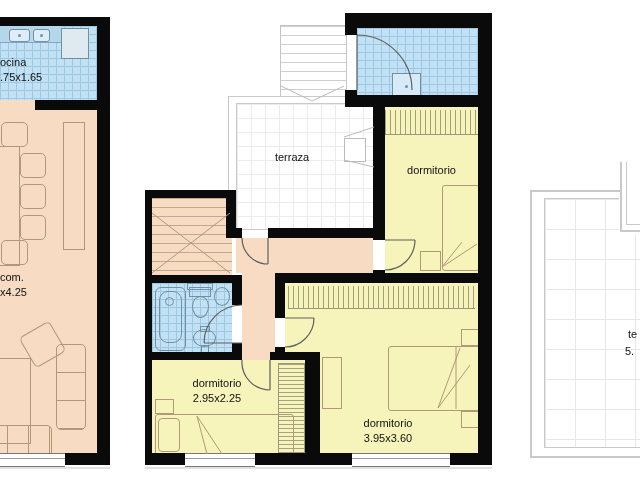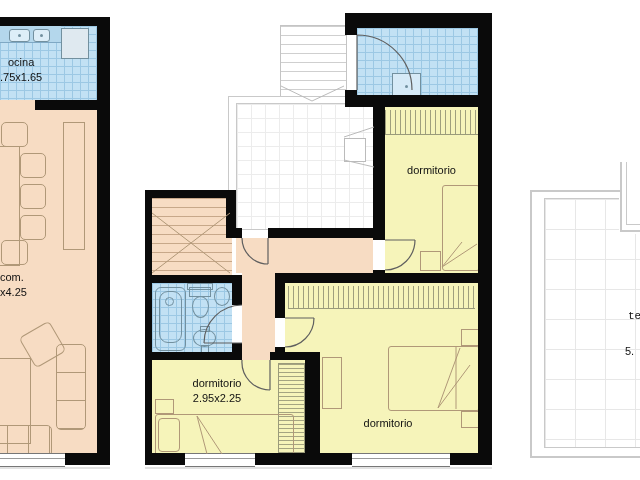--- a/index.html
+++ b/index.html
@@ -70,21 +70,21 @@
     <div class="furn round" style="left:-14px;top:425px;width:64px;height:30px;background-image:repeating-linear-gradient(to right,transparent 0 20px,var(--furniture-line,#b09878) 20px 21px);"></div>
     <div class="furn" style="left:-22px;top:358px;width:51px;height:84px;"></div>
 
     <div class="w" style="left:0;top:17px;width:97px;height:9px;"></div>
     <div class="w" style="left:97px;top:17px;width:13px;height:448px;"></div>
     <div class="w" style="left:35px;top:100px;width:62px;height:10px;"></div>
     <div class="w" style="left:65px;top:453px;width:45px;height:12px;"></div>
     <div class="window" style="left:0;top:453px;width:65px;height:12px;"></div>
     <div class="sill" style="left:0;top:467px;width:110px;height:2px;"></div>
 
-    <div class="label la" style="left:0;top:55px;text-align:center;">
+    <div class="label la" style="left:0;top:55px;">
       <div>ocina</div>
       <div>.75x1.65</div>
     </div>
     <div class="label la" style="left:0;top:270px;">
       <div>com.</div>
       <div>x4.25</div>
     </div>
   </div>
 
   <div>
@@ -154,44 +154,46 @@
     <div class="w" style="left:255px;top:453px;width:97px;height:12px;"></div>
     <div class="w" style="left:450px;top:453px;width:42px;height:12px;"></div>
 
     <div class="window" style="left:185px;top:453px;width:70px;height:12px;"></div>
     <div class="window" style="left:352px;top:453px;width:98px;height:12px;"></div>
     <div class="sill" style="left:145px;top:467px;width:347px;height:2px;"></div>
 
     <div class="label" style="left:375px;top:35px;width:116px;">
     </div>
     <div class="label" style="left:238px;top:150px;width:108px;">
+      <div>terraza</div>
     </div>
     <div class="label" style="left:385px;top:163px;width:93px;">
       <div>dormitorio</div>
     </div>
     <div class="label" style="left:158px;top:376px;width:118px;">
       <div>dormitorio</div>
       <div>2.95x2.25</div>
     </div>
     <div class="label" style="left:328px;top:416px;width:120px;">
       <div>dormitorio</div>
+      <div>3.95x3.60</div>
     </div>
   </div>
 
   <div>
     <div class="tgrid2" style="left:544px;top:198px;width:96px;height:248px;"></div>
     <div class="abs" style="left:619px;top:194px;width:21px;height:40px;background:#fff;"></div>
     <div class="oline" style="left:530px;top:190px;width:2px;height:268px;"></div>
     <div class="oline" style="left:530px;top:190px;width:92px;height:2px;"></div>
     <div class="oline" style="left:530px;top:456px;width:110px;height:2px;"></div>
     <div class="oline" style="left:620px;top:162px;width:2px;height:70px;"></div>
     <div class="oline" style="left:620px;top:230px;width:20px;height:2px;"></div>
     <div class="oline" style="left:626px;top:162px;width:1px;height:62px;"></div>
     <div class="oline" style="left:626px;top:224px;width:14px;height:1px;"></div>
-    <div class="label la" style="left:628px;top:309px;font-family:Liberation Mono, monospace;">
+    <div class="label la" style="left:628px;top:327px;">
       <div>te</div>
     </div>
     <div class="label la" style="left:625px;top:344px;">
       <div>5.</div>
     </div>
   </div>
 
   <svg width="640" height="480" viewBox="0 0 640 480">
     <g fill="none" stroke="#5f5f5f" stroke-width="1.2">
       <path d="M357,90 L357,35 M357,35 A55,55 0 0 1 412,90"></path>

